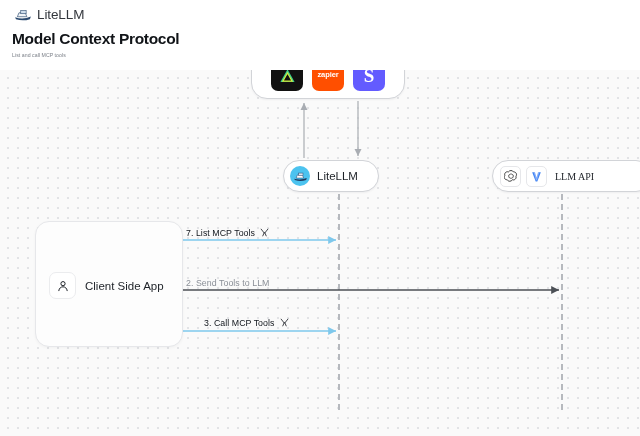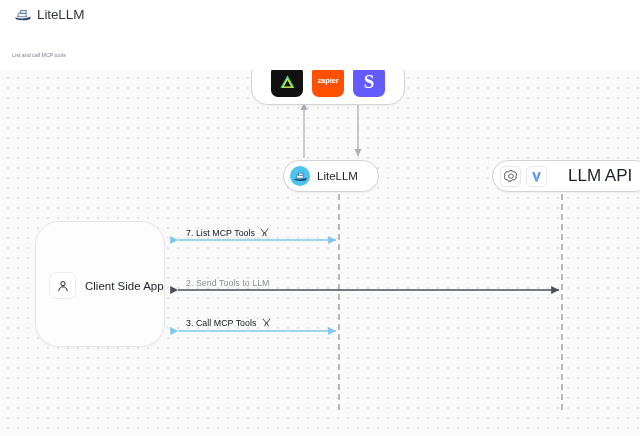--- a/index.html
+++ b/index.html
@@ -64,21 +64,21 @@
   }
 
   
   .mcp-label {
     position: absolute; left: 0; top: 36px; width: 640px;
     text-align: center;
     font-size: 11px; color: #3c4149; font-weight: 400;
     z-index: 13;
   }
   .mcp-box {
-    left: 251px; top: 57px; width: 154px; height: 48px;
+    left: 251px; top: 51px; width: 154px; height: 48px;
     justify-content: center; gap: 9px; border-radius: 16px;
   }
   .tool-icon {
     width: 32px; height: 32px;
     border-radius: 7px;
     display: flex; align-items: center; justify-content: center;
     flex: none;
   }
   .tool-icon.supabase { background: #111111; }
   .tool-icon.zapier   { background: #ff4f00; }
@@ -107,29 +107,29 @@
   .llmapi-node {
     left: 492px; top: 160px; width: 160px; height: 32px;
     padding-left: 7px; gap: 5px;
   }
   .api-chip {
     width: 21px; height: 21px; border-radius: 5px;
     background: #ffffff; border: 1px solid #e6e7ea;
     display: flex; align-items: center; justify-content: center;
     flex: none;
   }
-  .llmapi-label { font-size: 17px; color: #1d2127; margin-left: 16px; }
+  .llmapi-label { font-size: 10px; color: #1d2127; margin-left: 3px; font-family: Liberation Serif, serif; }
 
   
   .client-box {
     position: absolute;
-    left: 35px; top: 221px; width: 130px; height: 126px;
+    left: 35px; top: 221px; width: 148px; height: 126px;
     background: #fdfdfd;
     border: 1.2px solid #e6e7ea;
-    border-radius: 24px;
+    border-radius: 14px;
     z-index: 12;
     box-shadow: 0 1px 3px rgba(16,20,30,0.04);
   }
   .client-inner {
     position: absolute; left: 13px; top: 50px;
     display: flex; align-items: center; gap: 9px;
   }
   .client-avatar {
     width: 27px; height: 27px; border-radius: 7px;
     background: #ffffff; border: 1px solid #ebecee;
@@ -274,32 +274,33 @@
     <span>7. List MCP Tools</span>
     <svg class="label-tools-glyph" width="9" height="9" viewBox="0 0 24 24">
       <path d="M3 3 L11 13 M21 3 L13 13 M11 13 L7.5 21 M13 13 L16.5 21" stroke="#10151c" stroke-width="2.1" fill="none" stroke-linecap="round"></path>
     </svg>
   </div>
 
   <div class="edge-label gray" style="left:186px; top:278px;">
     <span>2. Send Tools to LLM</span>
   </div>
 
-  <div class="edge-label blue" style="left:186px; top:318px;">
+  <div class="edge-label blue" style="left:204px; top:318px;">
     <span>3. Call MCP Tools</span>
     <svg class="label-tools-glyph" width="9" height="9" viewBox="0 0 24 24">
       <path d="M3 3 L11 13 M21 3 L13 13 M11 13 L7.5 21 M13 13 L16.5 21" stroke="#10151c" stroke-width="2.1" fill="none" stroke-linecap="round"></path>
     </svg>
   </div>
 
   <div class="header" style="height:70px;">
     <div class="brand">
       <svg class="brand-icon" viewBox="0 0 24 17">
         <path d="M1.5 11.5 Q12 15.2 22.5 10.5 L21.2 14 Q12 17.2 2.6 14.2 Z" fill="#2b4a6f"></path>
         <path d="M4.5 10.8 L6.6 5.6 L15 5.6 L17.2 10.8 Z" fill="#f2f5f8" stroke="#2b4a6f" stroke-width="0.9"></path>
         <rect x="9" y="2.6" width="7.2" height="4.2" fill="#cfdeec" stroke="#2b4a6f" stroke-width="0.8"></rect>
       </svg>
       <span class="brand-name">LiteLLM</span>
     </div>
+    <div class="page-title">Model Context Protocol</div>
     <div class="page-subtitle">List and call MCP tools</div>
   </div>
 
 </div>
 
 </body></html>

